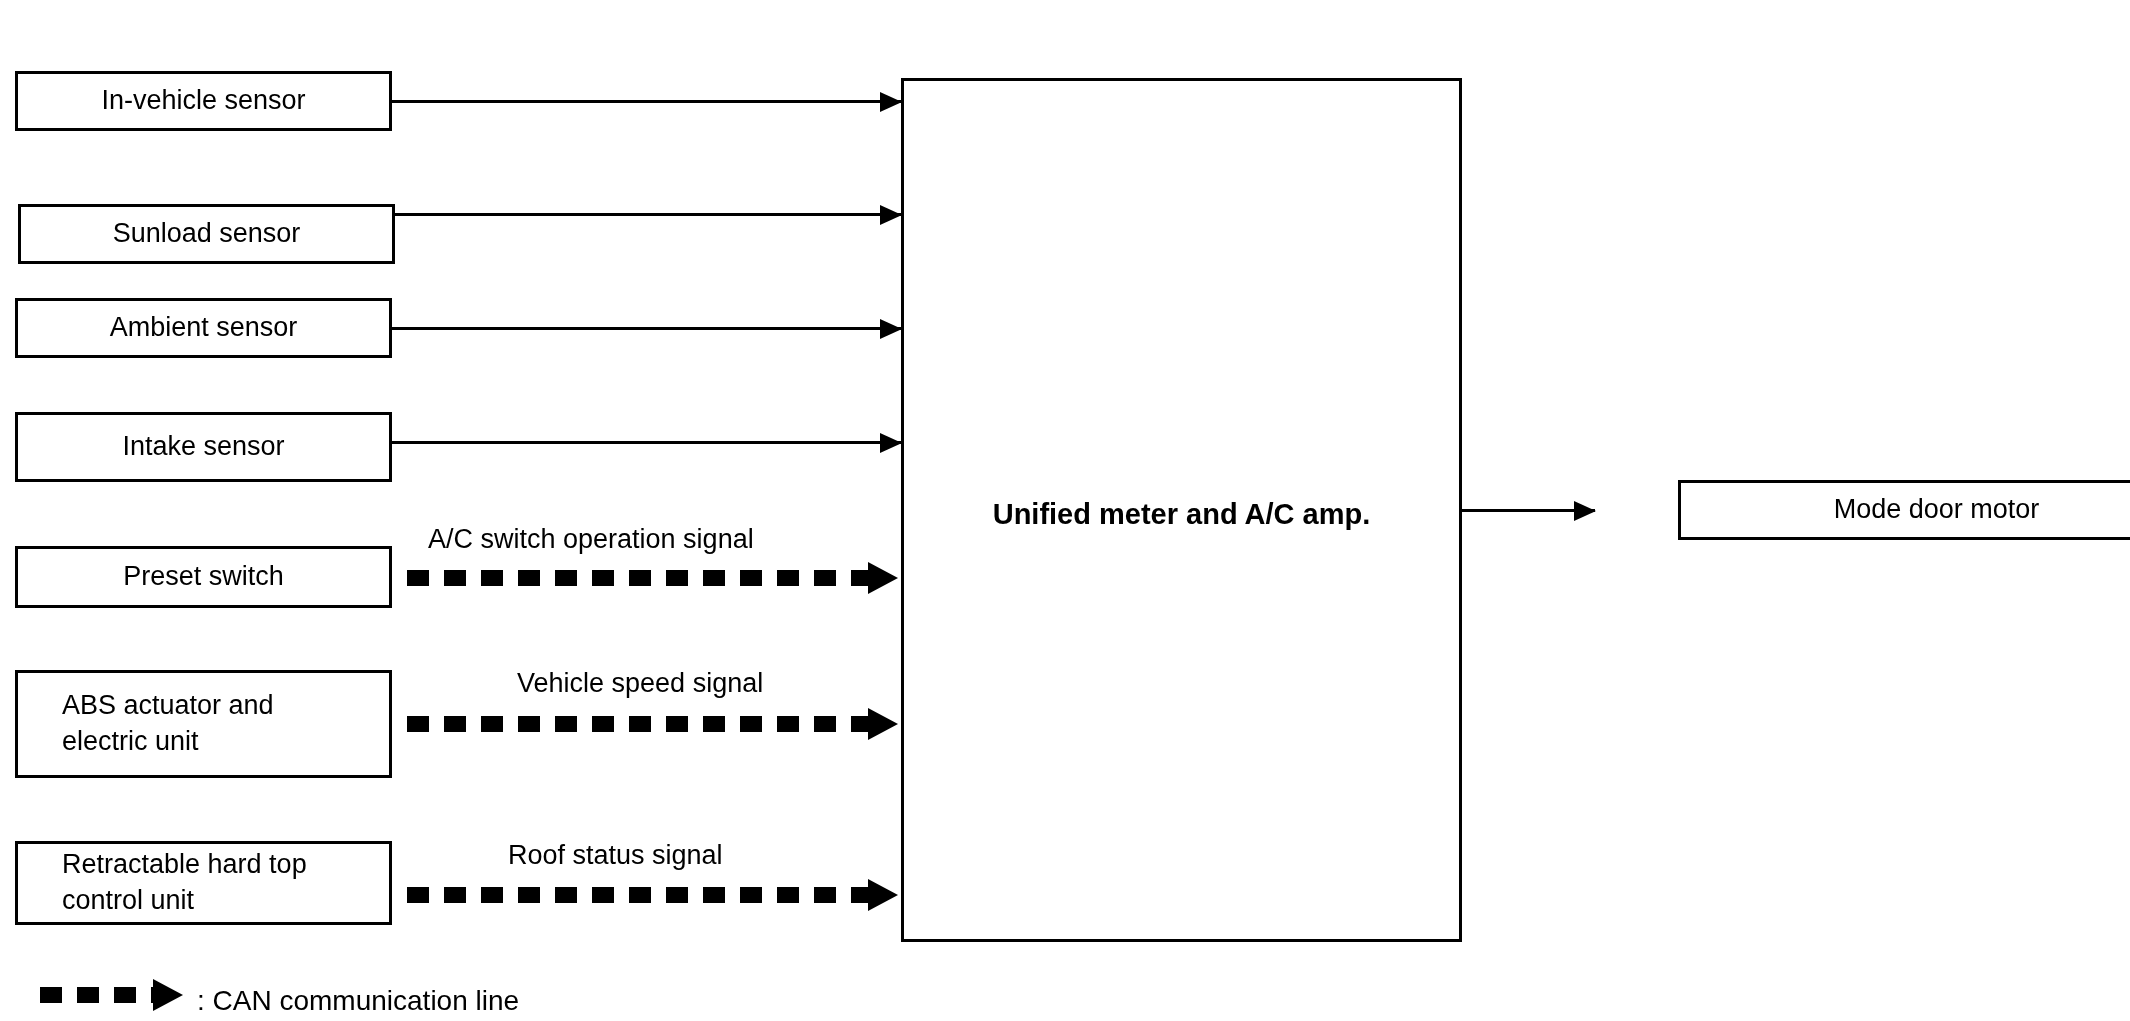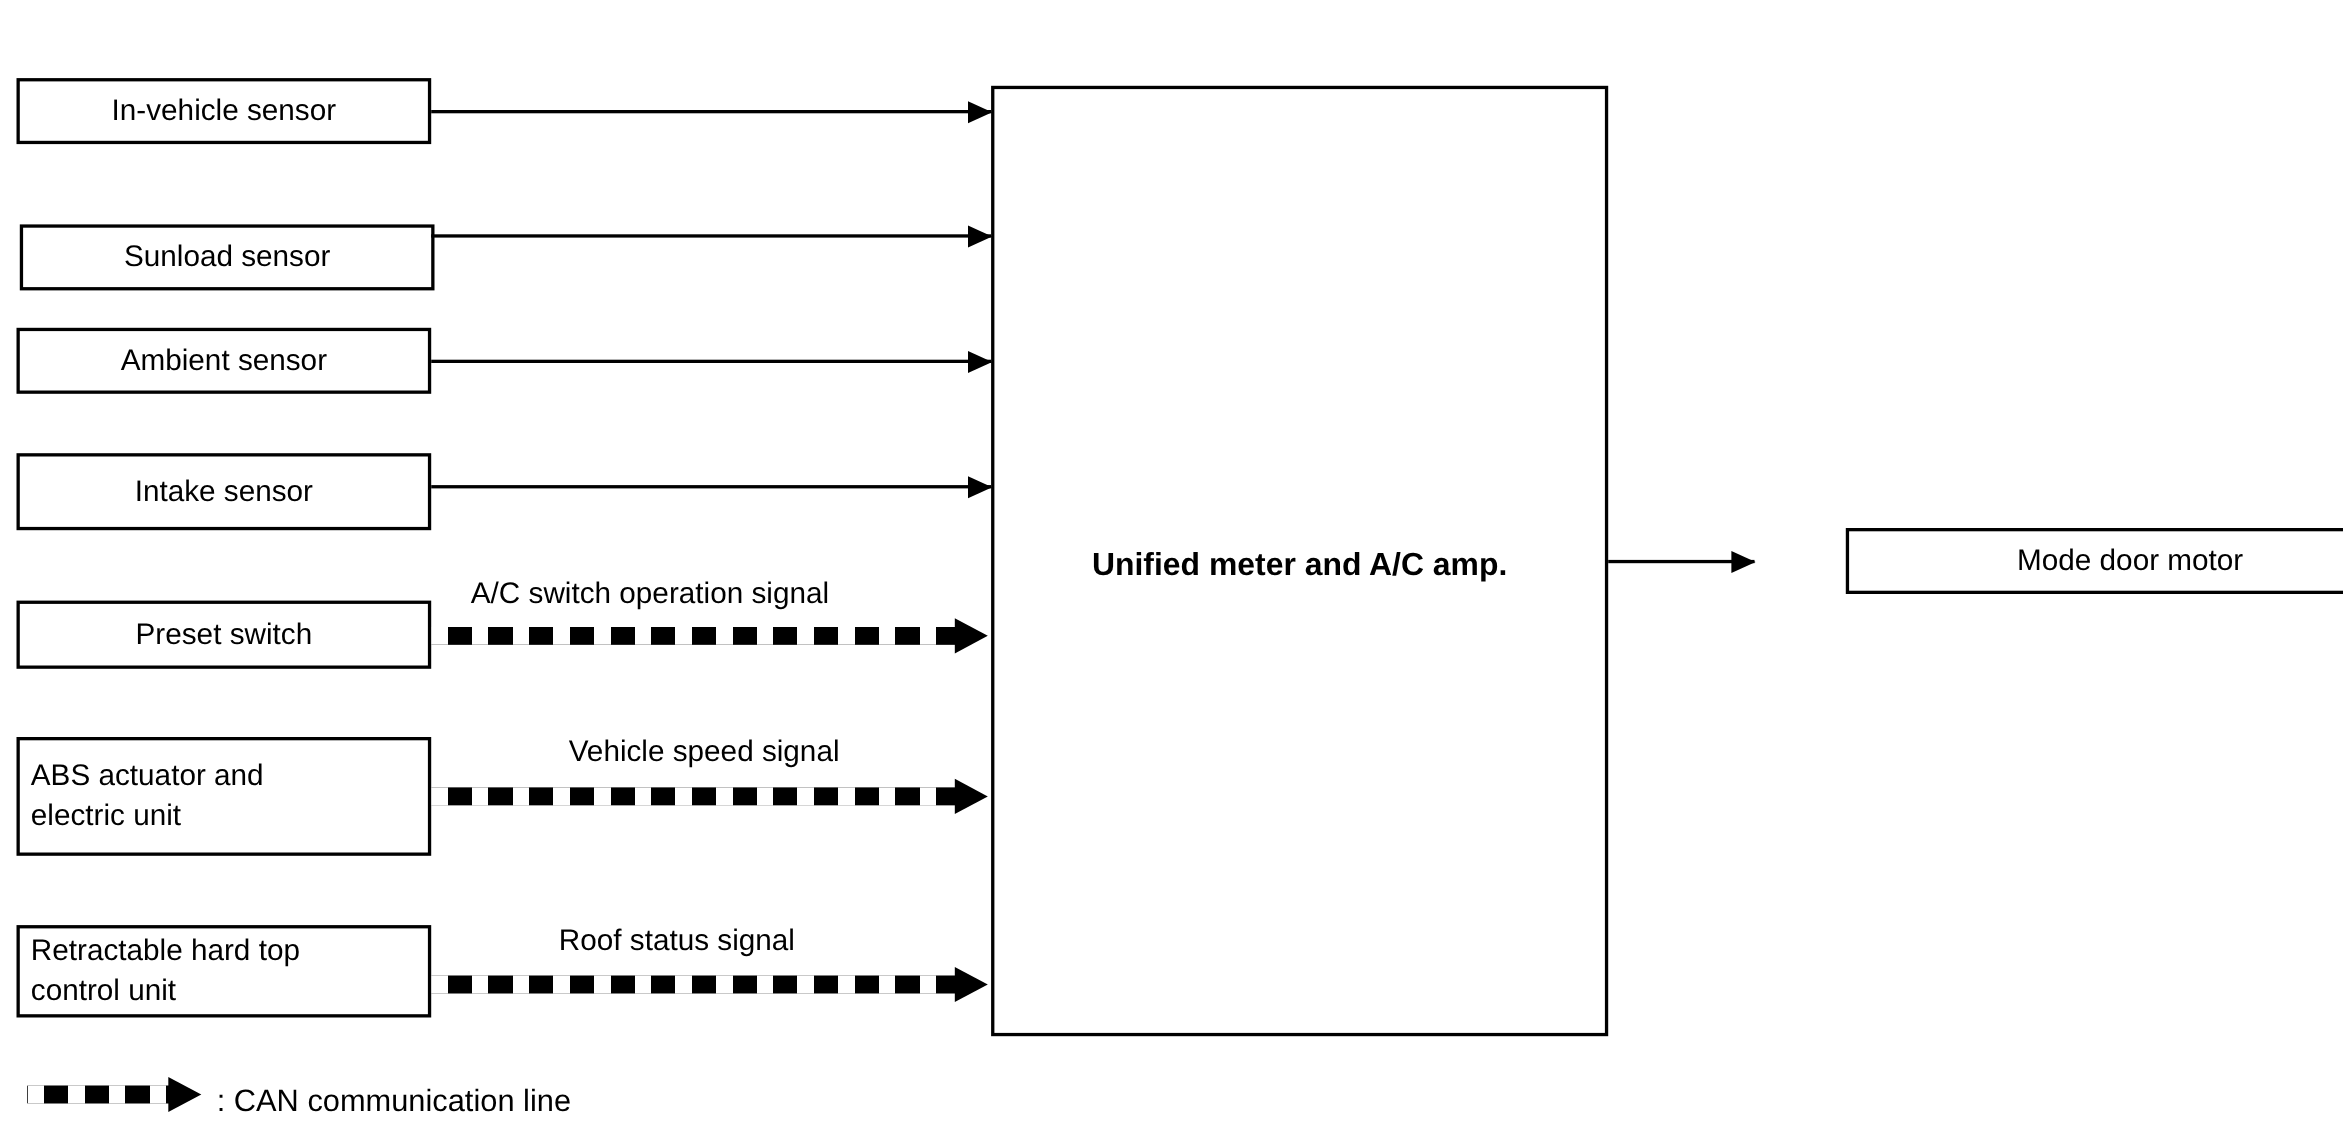--- a/index.html
+++ b/index.html
@@ -29,21 +29,21 @@
     font-size: 27px;
     line-height: 1.32;
     color: #000;
   }
   .node.center-text {
     justify-content: center;
   }
   .node.left-text {
     justify-content: flex-start;
     text-align: left;
-    padding-left: 10px;
+    padding-left: 44px;
   }
   .node .node-label {
     display: block;
     white-space: pre-line;
   }
 
   
   .unit-box {
     position: absolute;
     box-sizing: border-box;

